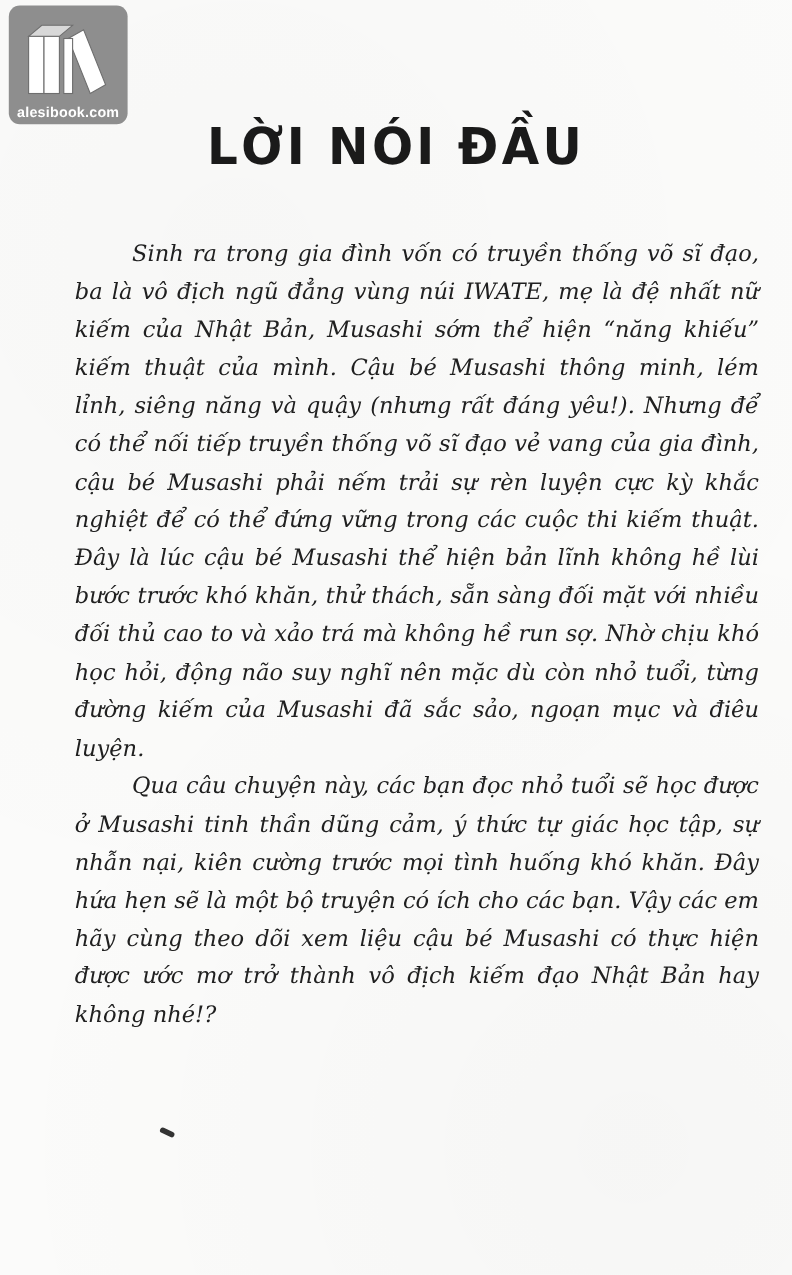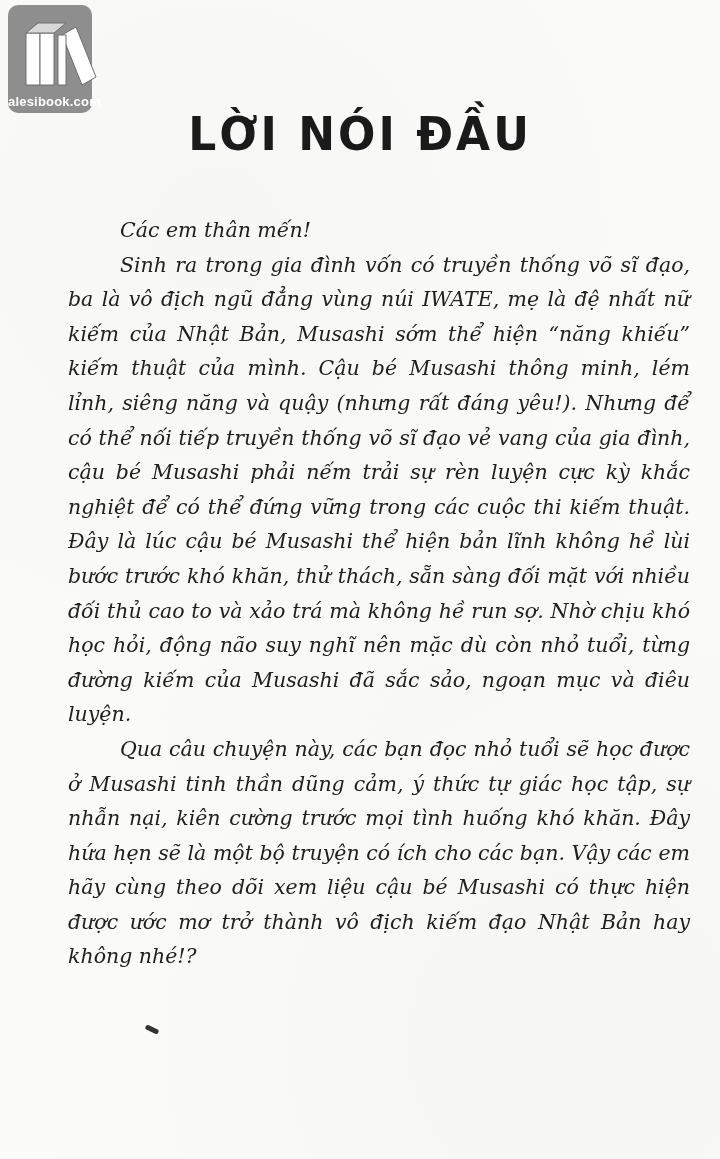--- a/index.html
+++ b/index.html
@@ -12,21 +12,21 @@
     }
     .page {
       position: absolute; left: 0; top: 0; width: 720px; height: 1159px;
       background:
         radial-gradient(circle at 30% 20%, rgba(0,0,0,0.015), transparent 60%),
         radial-gradient(circle at 80% 90%, rgba(0,0,0,0.02), transparent 50%),
         #fbfbfa;
     }
     
     .logo {
-      position: absolute; left: 8px; top: 5px; width: 84px; height: 108px;
+      position: absolute; left: 8px; top: 5px; width: 108px; height: 108px;
       background: #8e8e8e;
       border-radius: 10px;
       filter: blur(0.4px);
     }
     .logo svg { position: absolute; left: 14px; top: 10px; }
     .logo-text {
       position: absolute; left: 0; right: 0; bottom: 4px;
       text-align: center;
       font-family: "Liberation Sans", sans-serif;
       font-size: 13px; font-weight: bold; color: #ffffff;
@@ -72,19 +72,18 @@
       <polygon points="4,18 16,8 44,8 32,18" fill="#d8d8d8" stroke="#6e6e6e" stroke-width="1"></polygon>
       <polygon points="40,20 54,12 74,62 60,70" fill="#ffffff" stroke="#6e6e6e" stroke-width="1"></polygon>
       <rect x="36" y="20" width="8" height="50" fill="#ffffff" stroke="#6e6e6e" stroke-width="1"></rect>
     </svg>
     <div class="logo-text">alesibook.com</div>
   </div>
 
   <div class="title">LỜI NÓI ĐẦU</div>
 
   <div class="body-text">
-    <p class="salutation">Các em thân mến!</p>
     <p class="indent">Sinh ra trong gia đình vốn có truyền thống võ sĩ đạo, ba là vô địch ngũ đẳng vùng núi IWATE, mẹ là đệ nhất nữ kiếm của Nhật Bản, Musashi sớm thể hiện “năng khiếu” kiếm thuật của mình. Cậu bé Musashi thông minh, lém lỉnh, siêng năng và quậy (nhưng rất đáng yêu!). Nhưng để có thể nối tiếp truyền thống võ sĩ đạo vẻ vang của gia đình, cậu bé Musashi phải nếm trải sự rèn luyện cực kỳ khắc nghiệt để có thể đứng vững trong các cuộc thi kiếm thuật. Đây là lúc cậu bé Musashi thể hiện bản lĩnh không hề lùi bước trước khó khăn, thử thách, sẵn sàng đối mặt với nhiều đối thủ cao to và xảo trá mà không hề run sợ. Nhờ chịu khó học hỏi, động não suy nghĩ nên mặc dù còn nhỏ tuổi, từng đường kiếm của Musashi đã sắc sảo, ngoạn mục và điêu luyện.</p>
     <p class="indent"><span>Qua câu chuyện này, </span><span class="strong">các bạn đọc nhỏ tuổi sẽ học được ở Musashi tinh thần dũng cảm, ý thức tự giác học tập, sự nhẫn nại, kiên cường trước mọi tình huống khó khăn</span><span>. Đây hứa hẹn sẽ là một bộ truyện có ích cho các bạn. Vậy các em hãy cùng theo dõi xem liệu cậu bé Musashi có thực hiện được ước mơ trở thành vô địch kiếm đạo Nhật Bản hay không nhé!?</span></p>
   </div>
 
   <div class="speck"></div>
 </div>
 
 </body></html>

